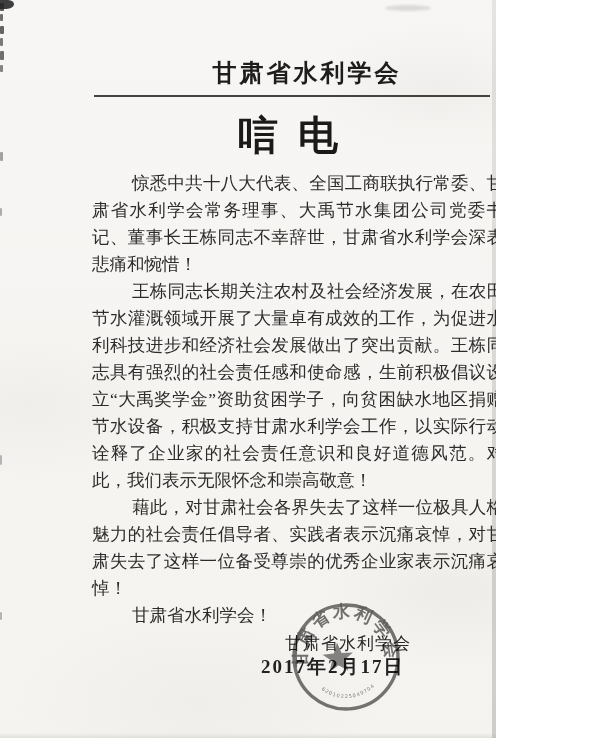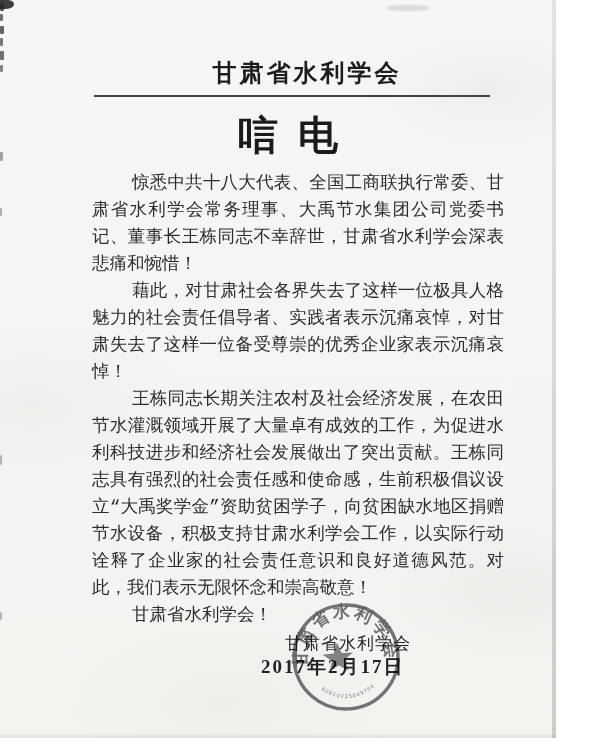--- a/index.html
+++ b/index.html
@@ -2,21 +2,21 @@
 <html><head>
 <meta charset="utf-8">
 <style>
   html, body { margin: 0; padding: 0; }
   body {
     width: 600px; height: 738px;
     font-family: "Liberation Serif", "DejaVu Serif", serif;
   }
   .page {
     position: relative;
-    width: 556px; height: 738px;
+    width: 496px; height: 738px;
     overflow: hidden;
     background:
       radial-gradient(ellipse 180px 90px at 88% 12%, rgba(196,192,186,0.14), transparent 70%),
       radial-gradient(ellipse 220px 120px at 6% 55%, rgba(200,196,190,0.12), transparent 70%),
       radial-gradient(ellipse 200px 110px at 92% 80%, rgba(196,192,186,0.14), transparent 70%),
       radial-gradient(ellipse 260px 140px at 40% 95%, rgba(200,196,190,0.10), transparent 70%),
       linear-gradient(#f7f6f4, #f4f3f0);
   }
 
   
@@ -54,21 +54,20 @@
   .doc-title {
     position: absolute; top: 108px; left: 203px;
     font-family: "DejaVu Sans", "Liberation Sans", sans-serif;
     font-size: 40px; font-weight: bold; letter-spacing: 20px;
     color: #1b1a19; white-space: nowrap; margin-left: 35px;
   }
   .body-text {
     position: absolute; top: 170px; left: 92px; width: 412px;
     font-size: 17.5px; line-height: 27px; color: #2e2c2a;
     text-align: justify;
-    font-family: Liberation Mono, monospace;
   }
   .body-text p { margin: 0; text-indent: 40px; }
 
   .sig-org {
     position: absolute; top: 632px; left: 285px;
     font-size: 17px; letter-spacing: 1px; color: #2a2927; white-space: nowrap;
   }
   .sig-date {
     position: absolute; top: 654px; left: 261px;
     font-size: 19px; font-weight: bold; letter-spacing: 2px;
@@ -107,22 +106,22 @@
   <div class="top-smudge"></div>
   <div class="bottom-shade"></div>
 
   <h1 class="org-header">甘肃省水利学会</h1>
   <div class="header-rule"></div>
 
   <div class="doc-title">唁电</div>
 
   <div class="body-text">
     <p>惊悉中共十八大代表、全国工商联执行常委、甘肃省水利学会常务理事、大禹节水集团公司党委书记、董事长王栋同志不幸辞世，甘肃省水利学会深表悲痛和惋惜！</p>
+    <p>王栋同志长期关注农村及社会经济发展，在农田节水灌溉领域开展了大量卓有成效的工作，为促进水利科技进步和经济社会发展做出了突出贡献。王栋同志具有强烈的社会责任感和使命感，生前积极倡议设立“大禹奖学金”资助贫困学子，向贫困缺水地区捐赠节水设备，积极支持甘肃水利学会工作，以实际行动诠释了企业家的社会责任意识和良好道德风范。对此，我们表示无限怀念和崇高敬意！</p>
     <p>藉此，对甘肃社会各界失去了这样一位极具人格魅力的社会责任倡导者、实践者表示沉痛哀悼，对甘肃失去了这样一位备受尊崇的优秀企业家表示沉痛哀悼！</p>
-    <p>王栋同志长期关注农村及社会经济发展，在农田节水灌溉领域开展了大量卓有成效的工作，为促进水利科技进步和经济社会发展做出了突出贡献。王栋同志具有强烈的社会责任感和使命感，生前积极倡议设立“大禹奖学金”资助贫困学子，向贫困缺水地区捐赠节水设备，积极支持甘肃水利学会工作，以实际行动诠释了企业家的社会责任意识和良好道德风范。对此，我们表示无限怀念和崇高敬意！</p>
     <p>甘肃省水利学会！</p>
   </div>
 
   <div class="sig-org">甘肃省水利学会</div>
   <div class="sig-date">2017年2月17日</div>
 
   <svg class="seal" viewBox="0 0 116 116" xmlns="http://www.w3.org/2000/svg">
     <defs>
       <path id="sealArcTop" d="M 20.4,71.7 A 40,40 0 1 1 95.6,71.7" fill="none"></path>
       <path id="sealArcBottom" d="M 22.5,78.5 A 41,41 0 0 0 93.5,78.5" fill="none"></path>

